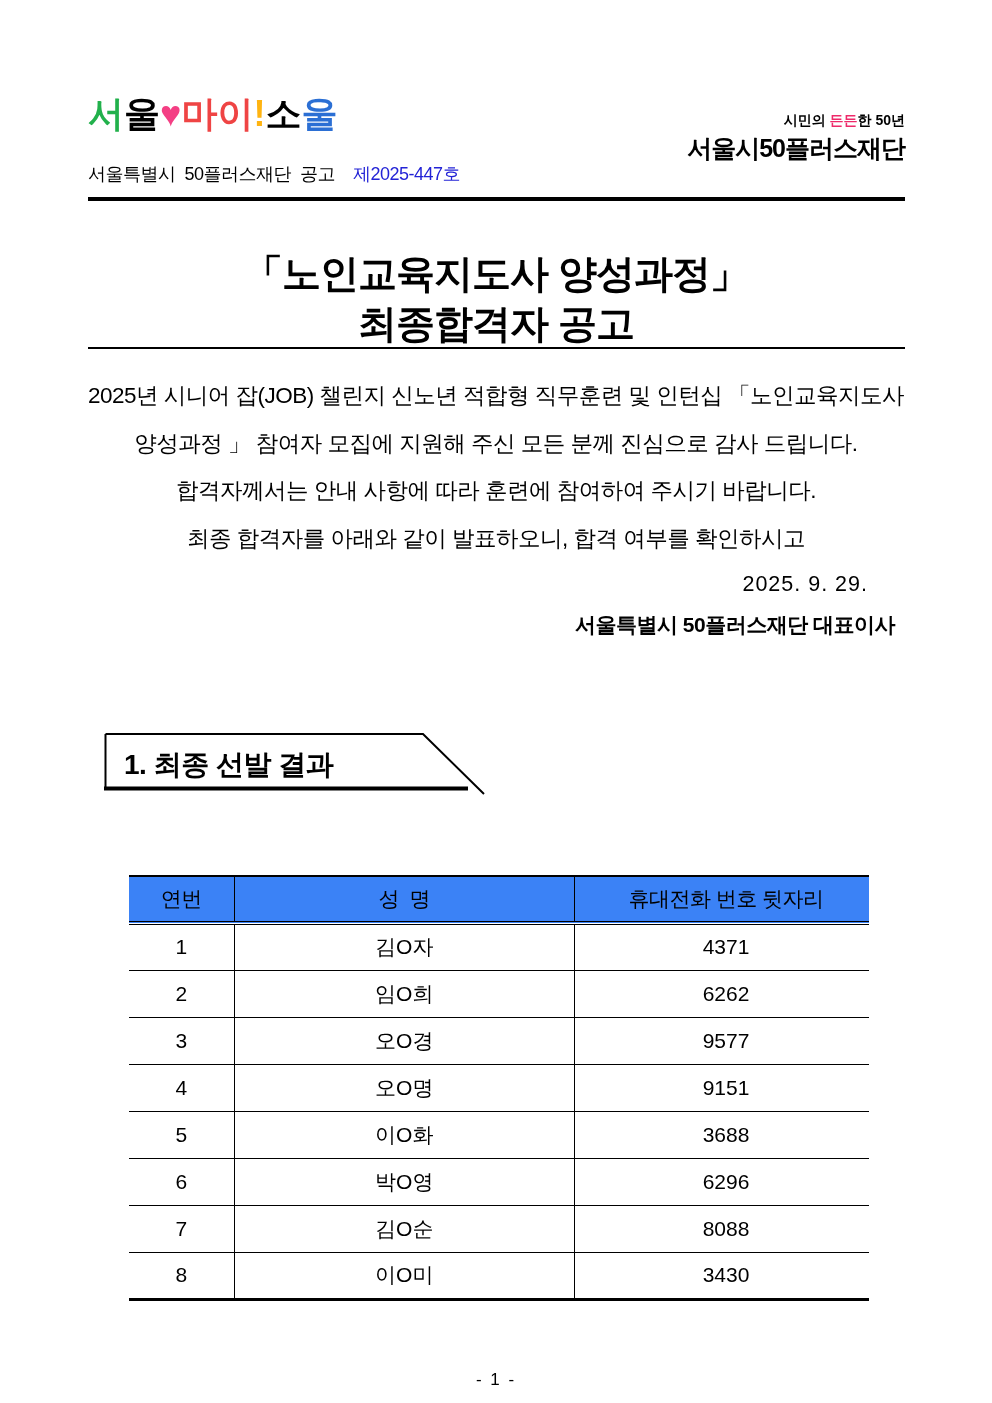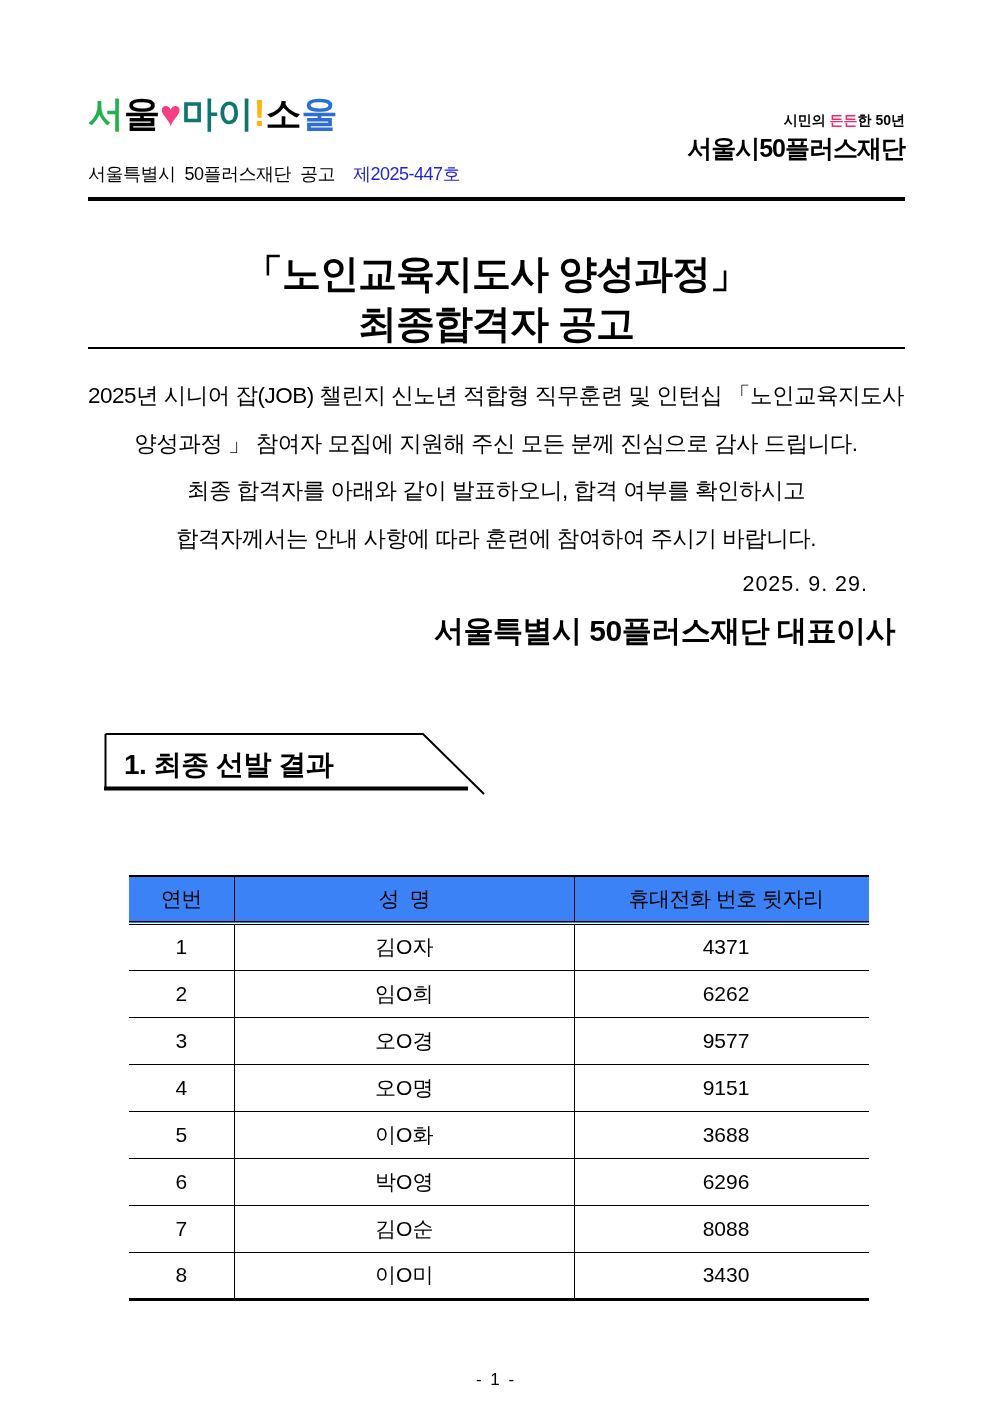--- a/index.html
+++ b/index.html
@@ -39,21 +39,21 @@
              font-size:39px; font-weight:800; letter-spacing:-1px; }
   .title-3 { position:absolute; left:0; width:100%; top:297px; text-align:center;
              font-size:39px; font-weight:800; letter-spacing:-1px; }
 
   
   .body-paragraph { position:absolute; left:60px; width:872px; top:372px; text-align:center; }
   .body-line { font-size:22.5px; line-height:47.5px; letter-spacing:-0.5px; white-space:nowrap; }
 
   
   .date-line { position:absolute; right:124px; top:572px; font-size:21.5px; letter-spacing:1px; }
-  .sign-line { position:absolute; right:97px;  top:611px; font-size:30px; font-weight:700; letter-spacing:-0.5px; }
+  .sign-line { position:absolute; right:97px;  top:611px; font-size:21px; font-weight:700; letter-spacing:-0.5px; }
 
   
   .banner { position:absolute; left:104px; top:733px; width:382px; height:62px; }
   .banner svg { position:absolute; left:0; top:0; }
   .banner .banner-text {
     position:absolute; left:20px; top:13px; font-size:28px; font-weight:800; letter-spacing:-0.5px; white-space:nowrap;
   }
 
   .subtitle { position:absolute; left:104px; top:807px; font-size:23.5px; letter-spacing:-0.5px; white-space:pre; }
 
@@ -76,40 +76,40 @@
   table.results .col2 { width:39.8%;padding-left:8px; }
 
   .footer-page { position:absolute; left:0; width:100%; top:1370px; text-align:center;
                  font-size:17px; letter-spacing:2px; }
 </style>
 </head>
 <body>
 
 <div class="page">
 
-  <div class="logo-left"><span style="color: rgb(34, 177, 76);">서</span><span style="color: rgb(0, 0, 0);">울</span><span style="color: rgb(244, 63, 132);">♥</span><span style="color: #0f766e;">마이</span><span style="color: rgb(255, 180, 17);">!</span><span style="color: rgb(0, 0, 0);">소</span><span style="color: rgb(43, 111, 212);">울</span></div>
+  <div class="logo-left"><span style="color: rgb(34, 177, 76);">서</span><span style="color: rgb(0, 0, 0);">울</span><span style="color: rgb(244, 63, 132);">♥</span><span style="color: #ef4444;">마이</span><span style="color: rgb(255, 180, 17);">!</span><span style="color: rgb(0, 0, 0);">소</span><span style="color: rgb(43, 111, 212);">울</span></div>
 
   <div class="logo-right">
     <div class="tagline"><span>시민의 </span><span class="hl" style="color: rgb(238, 42, 106);">든든</span><span>한 50년</span></div>
     <div class="org">서울시50플러스재단</div>
   </div>
 
   <div class="notice-line"><span>서울특별시  50플러스재단  공고</span><span class="no" style="color: rgb(35, 35, 214);">제2025-447호</span></div>
 
   <div class="rule-thick"></div>
   <div class="rule-thin"></div>
 
   <div class="title-2">「노인교육지도사 양성과정」</div>
   <div class="title-3">최종합격자 공고</div>
 
   <div class="body-paragraph">
       <div class="body-line">2025년 시니어 잡(JOB) 챌린지 신노년 적합형 직무훈련 및 인턴십 「노인교육지도사</div>
       <div class="body-line">양성과정 」 참여자 모집에 지원해 주신 모든 분께 진심으로 감사 드립니다.</div>
+      <div class="body-line">합격자께서는 안내 사항에 따라 훈련에 참여하여 주시기 바랍니다.</div>
       <div class="body-line">최종 합격자를 아래와 같이 발표하오니, 합격 여부를 확인하시고</div>
-      <div class="body-line">합격자께서는 안내 사항에 따라 훈련에 참여하여 주시기 바랍니다.</div>
     </div>
 
   <div class="date-line">2025.  9.  29.</div>
   <div class="sign-line">서울특별시  50플러스재단  대표이사</div>
 
   <div class="banner">
     <svg width="382" height="62" viewBox="0 0 382 62">
       <path d="M1.5 1 L319 1 L380 61" fill="none" stroke="#000" stroke-width="2"></path>
       <path d="M1.5 1 L1.5 55" fill="none" stroke="#000" stroke-width="2"></path>
       <path d="M0 55.5 L364 55.5" fill="none" stroke="#000" stroke-width="4"></path>

